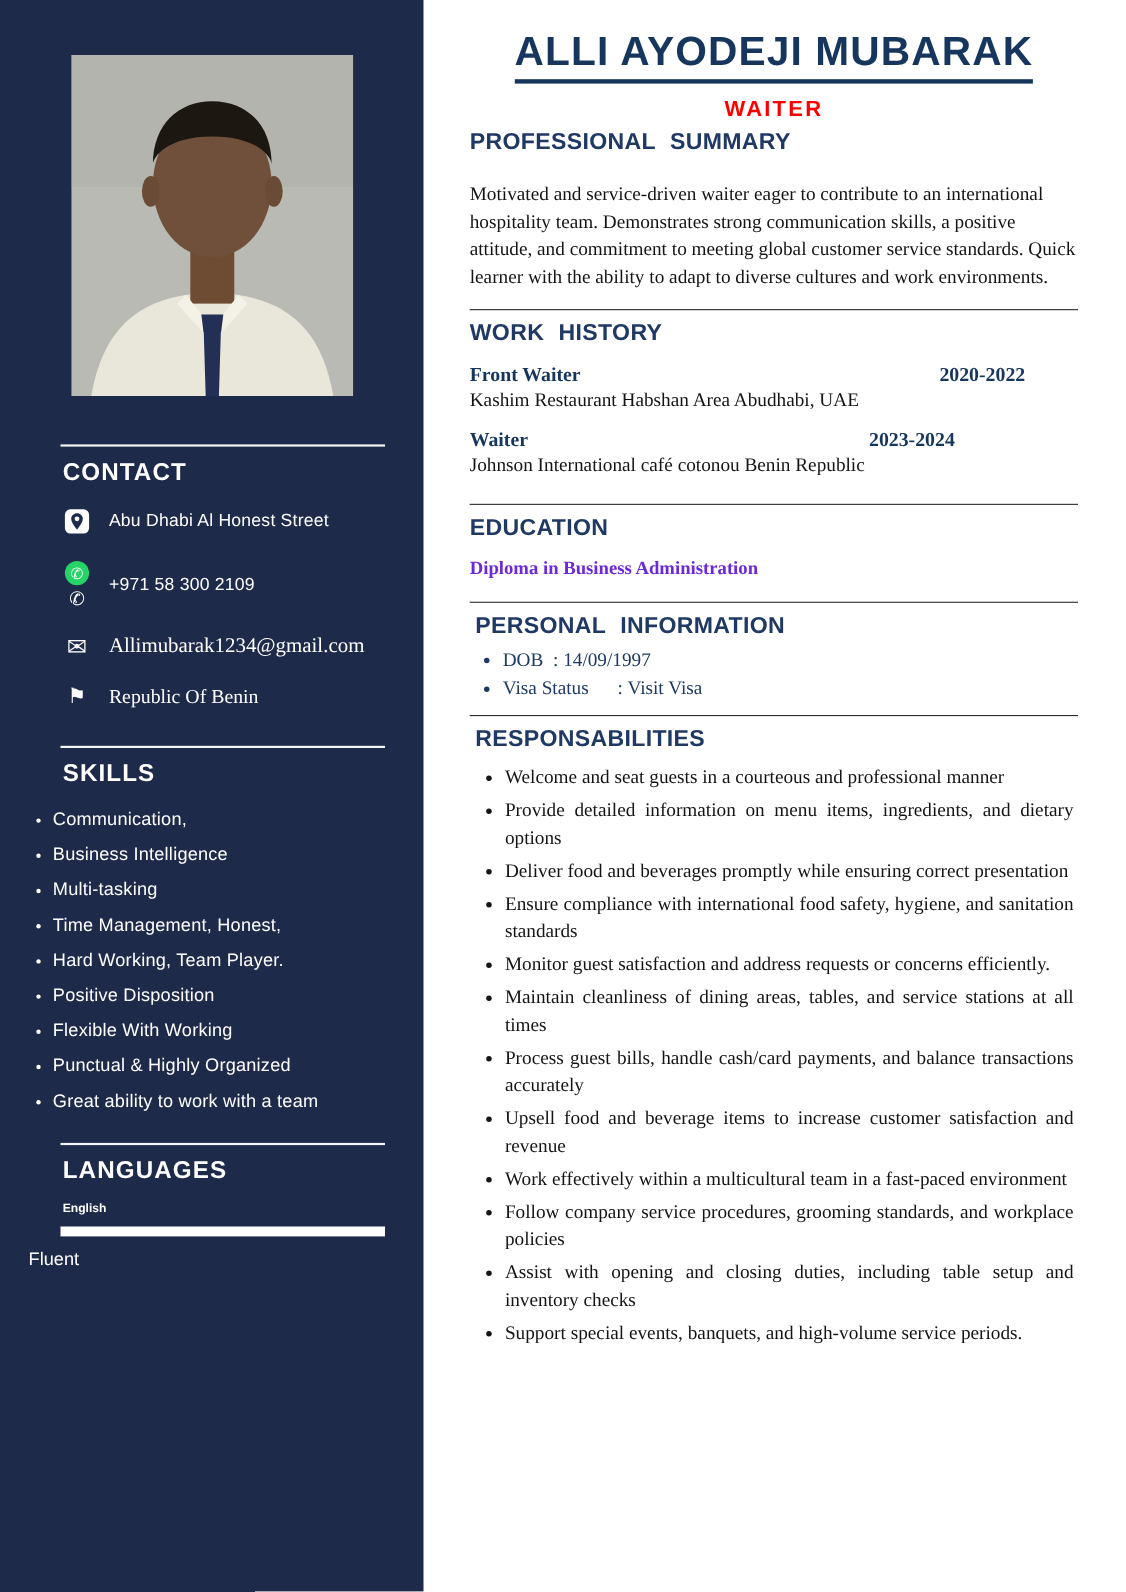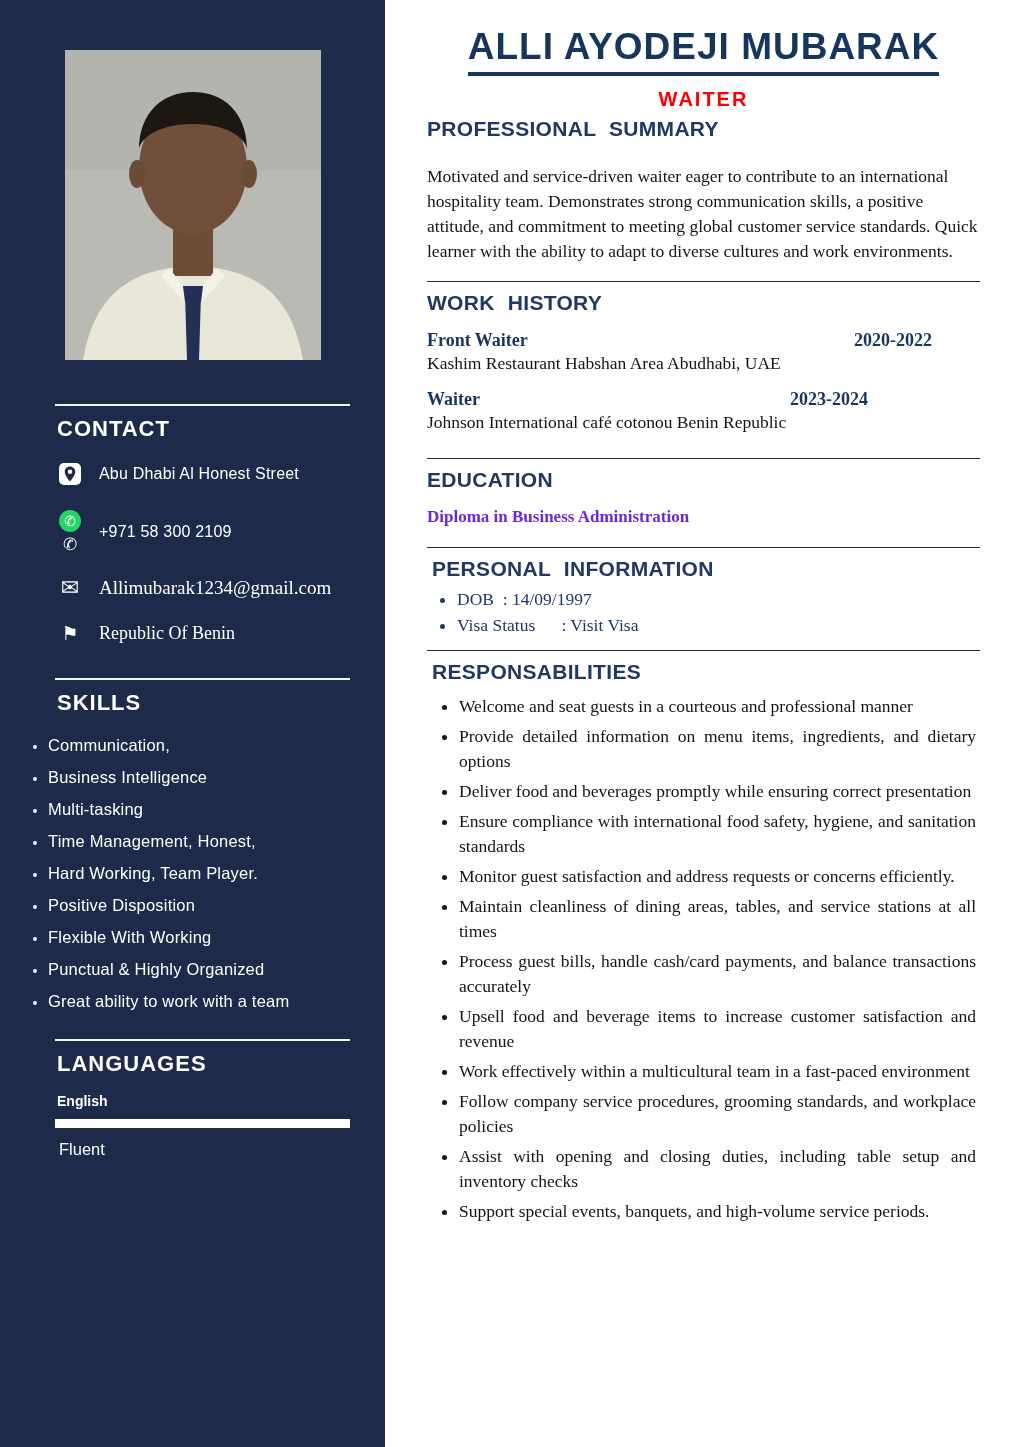--- a/index.html
+++ b/index.html
@@ -25,23 +25,23 @@
   .glyph { font-size:20px; line-height:1; color:#fff; }
   .wa-circle { width:22px; height:22px; border-radius:50%; background:#25d366; color:#fff;
                display:flex; align-items:center; justify-content:center; font-size:14px; line-height:1; }
   .contact-text-sans { font-size:16px; letter-spacing:0.2px; }
   .contact-text-serif { font-family:"Liberation Serif", serif; font-size:19px; }
 
   ul.skills { list-style:disc; margin:16px 0 0 0; padding-left:48px; }
   ul.skills li { margin-bottom:13px; font-size:16.5px; letter-spacing:0.2px; }
   ul.skills li::marker { color:#fff; font-size:14px; }
 
-  .lang-name { padding-left:57px; font-size:14px; font-weight:700; margin-top:16px; }
+  .lang-name { padding-left:57px; font-size:11px; font-weight:700; margin-top:16px; }
   .lang-bar { height:9px; background:#fff; margin:10px 35px 12px 55px; }
-  .lang-level { padding-left:59px; font-size:16.5px; }
+  .lang-level { padding-left:26px; font-size:16.5px; }
 
   
   .main { flex:1; padding:26px 44px 0 42px; color:#141414; }
   .name-line { text-align:center; }
   .name-line .name { display:inline-block; font-family:"Liberation Sans", sans-serif; font-weight:800;
     font-size:37px; letter-spacing:1px; color:#17365d; border-bottom:4px solid #17365d; padding-bottom:4px; }
   .role { text-align:center; color:#ff0000; font-family:"Liberation Sans", sans-serif;
           font-weight:700; font-size:20px; letter-spacing:2px; margin-top:12px; }
 
   .sec-title { font-family:"Liberation Sans", sans-serif; font-weight:700; font-size:21px;

